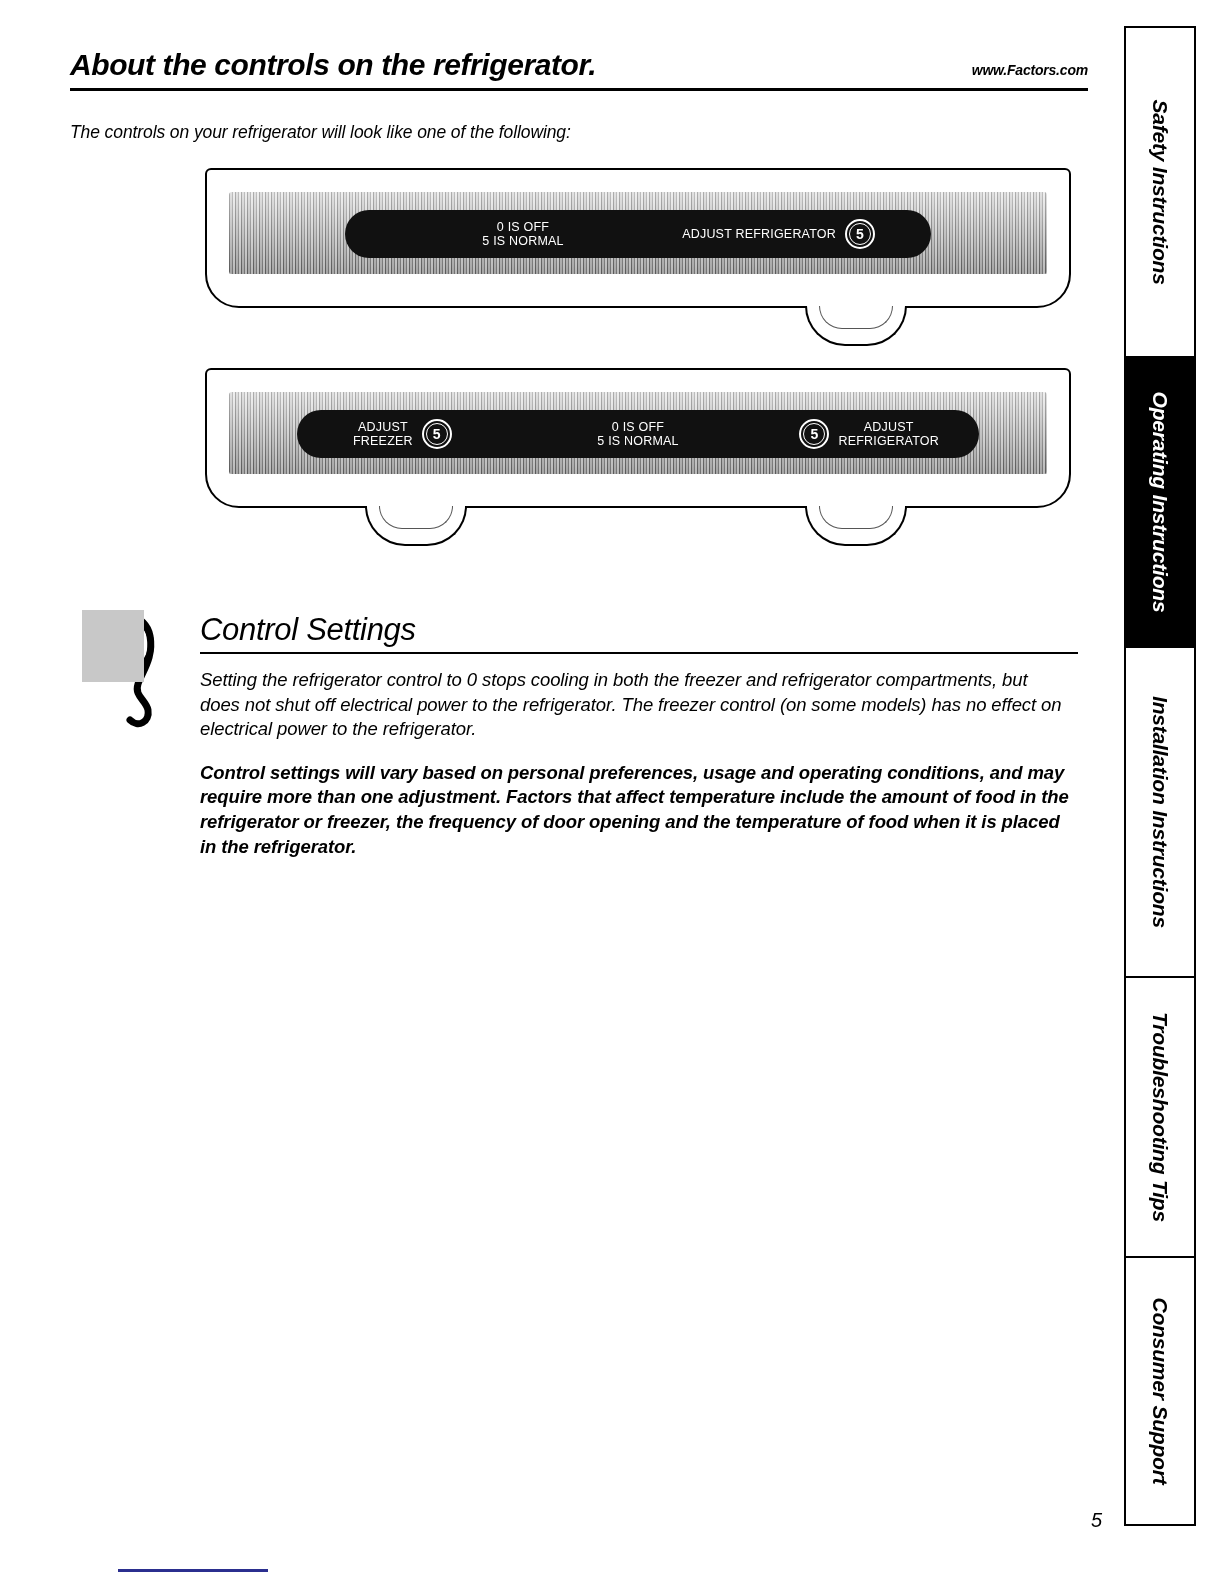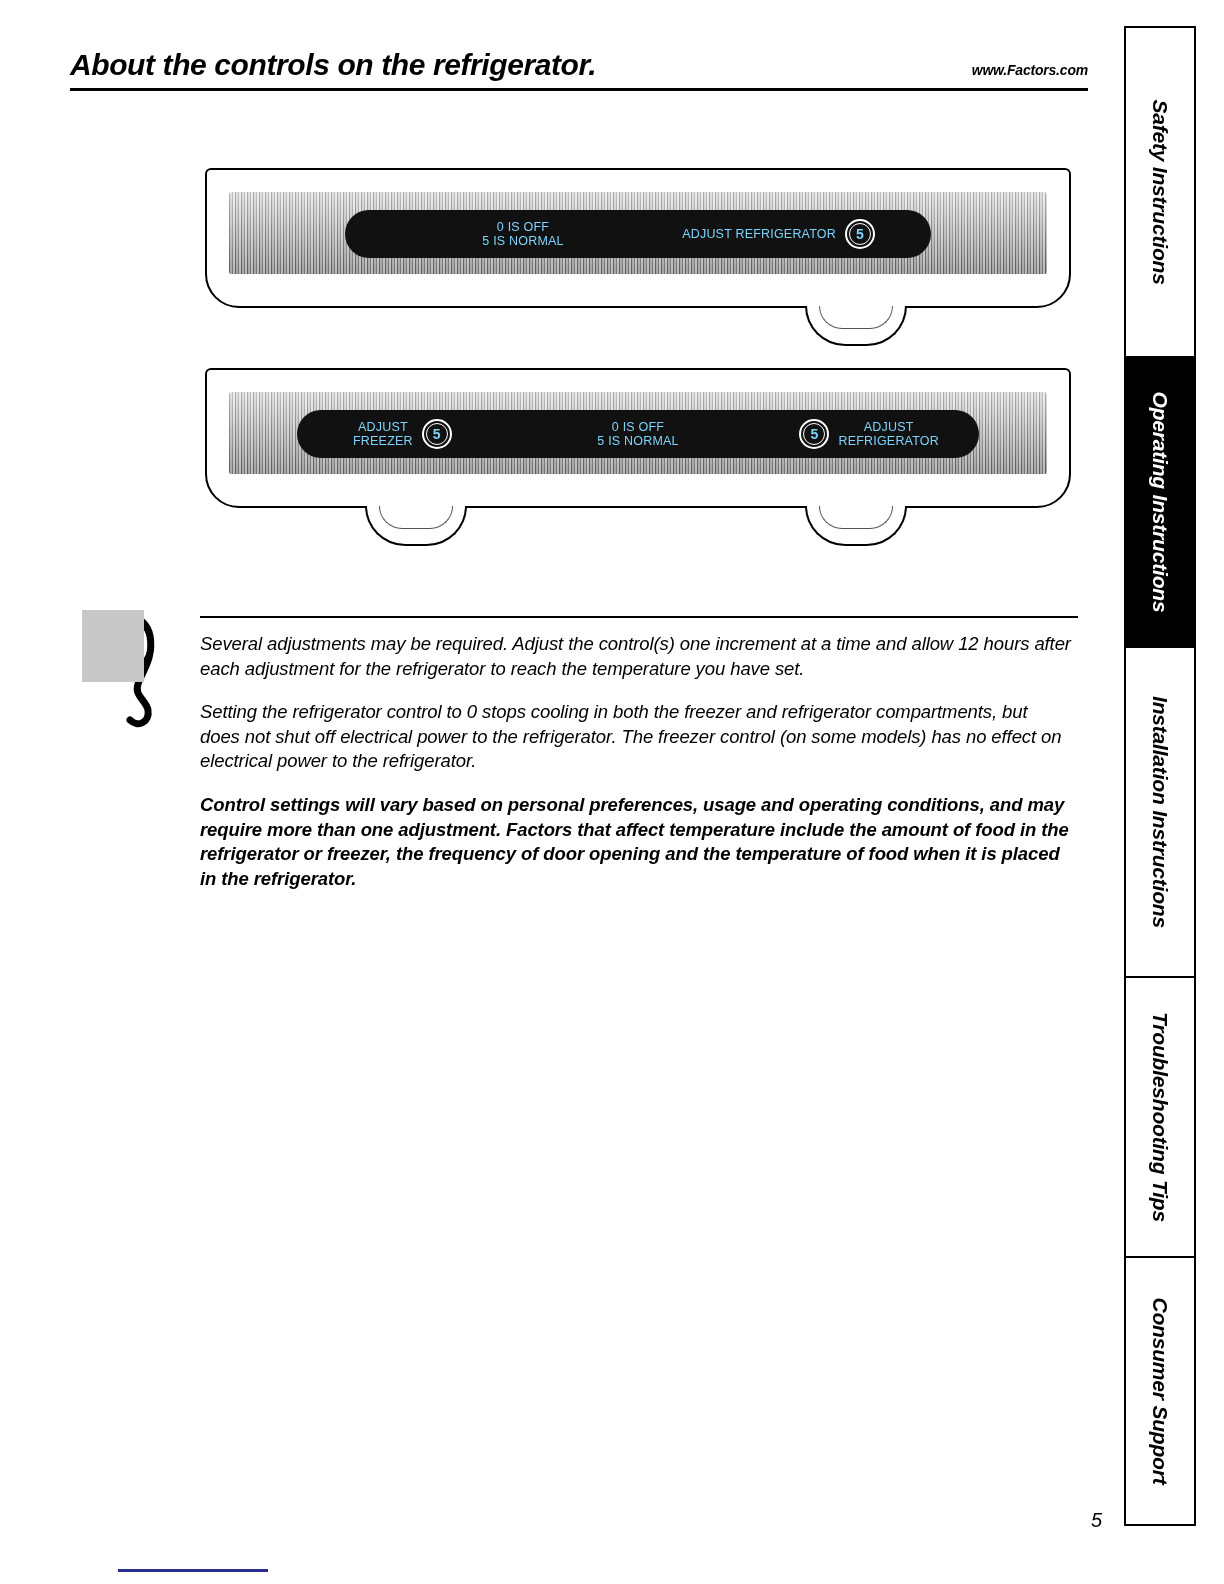--- a/index.html
+++ b/index.html
@@ -105,21 +105,21 @@
     position: absolute;
     inset: 0;
     background: linear-gradient(180deg, rgba(255,255,255,0.45), rgba(0,0,0,0.18));
   }
   .panel-black {
     position: absolute;
     top: 40px;
     height: 48px;
     background: #111111;
     border-radius: 26px;
-    color: #7dd3fc;
+    color: #ffffff;
     display: flex;
     align-items: center;
     z-index: 3;
   }
   .panel-1 .panel-black {
     left: 138px;
     right: 138px;
   }
   .panel-2 .panel-black {
     left: 90px;
@@ -327,20 +327,21 @@
 <div class="page">
 
   <div class="header">
     <div class="header-row">
       <div class="page-title">About the controls on the refrigerator.</div>
       <div class="site-url">www.Factors.com</div>
     </div>
     <div class="header-rule"></div>
   </div>
 
+  <div class="intro">The controls on your refrigerator will look like one of the following:</div>
 
   <div class="panel-wrap panel-1">
     <div class="panel-outline">
       <div class="panel-texture"></div>
       <div class="panel-black">
         <div class="p1-center">
           <div class="blk-label">0 IS OFF
 5 IS NORMAL</div>
         </div>
         <div class="p1-right">
@@ -386,25 +387,23 @@
     <div class="gray-sq"></div>
     <svg width="120" height="150" viewBox="0 0 120 150" fill="none">
       <circle cx="45" cy="48" r="30" stroke="#000" stroke-width="6" fill="#fff"></circle>
       <path d="M45 48 L33 30" stroke="#000" stroke-width="4" stroke-linecap="round"></path>
       <path d="M45 48 L64 40" stroke="#000" stroke-width="4" stroke-linecap="round"></path>
       <path d="M28 26 C42 12, 70 18, 74 40 C78 62, 66 76, 62 88 C58 100, 70 104, 72 114 C74 126, 62 132, 54 124" stroke="#000" stroke-width="7" stroke-linecap="round" fill="none"></path>
     </svg>
   </div>
 
   <div class="section">
+    <div class="section-title">Control Settings</div>
     <div class="section-rule"></div>
 
-    <p class="body-p">
-      <span>Several adjustments may be required. Adjust the control(s) one increment at a time and allow 12 hours after each adjustment for the refrigerator to reach the temperature you have set.</span>
-    </p>
     <p class="body-p">
       <span>Setting the refrigerator control to 0 stops cooling in both the freezer and refrigerator compartments, but does not shut off electrical power to the refrigerator. The freezer control (on some models) has no effect on electrical power to the refrigerator.</span>
     </p>
     <p class="body-p strong">
       <span>Control settings will vary based on personal preferences, usage and operating conditions, and may require more than one adjustment. Factors that affect temperature include the amount of food in the refrigerator or freezer, the frequency of door opening and the temperature of food when it is placed in the refrigerator.</span>
     </p>
   </div>
 
   <div class="tabs">
     <div class="tab" style="height:330px">

